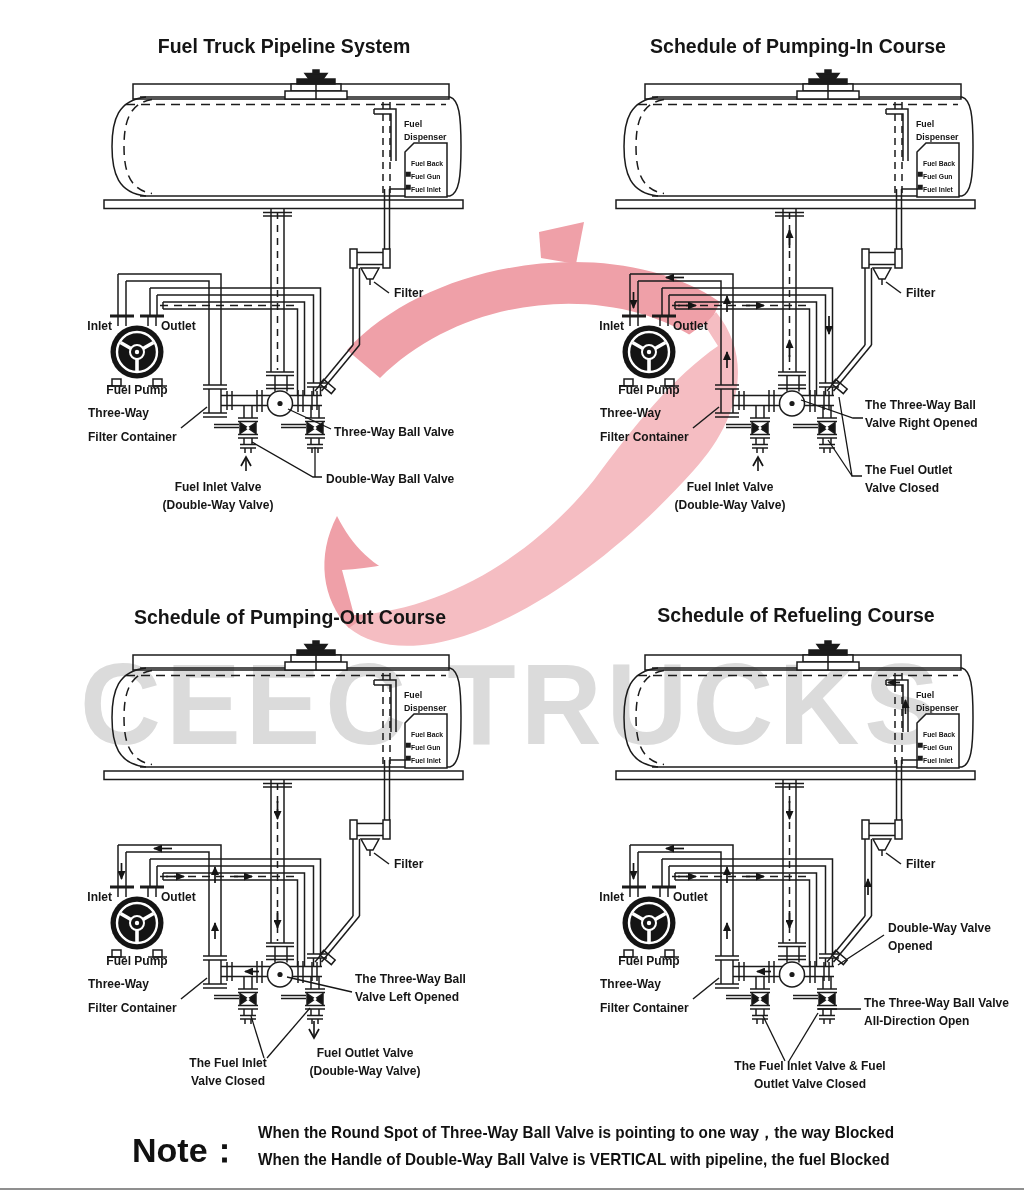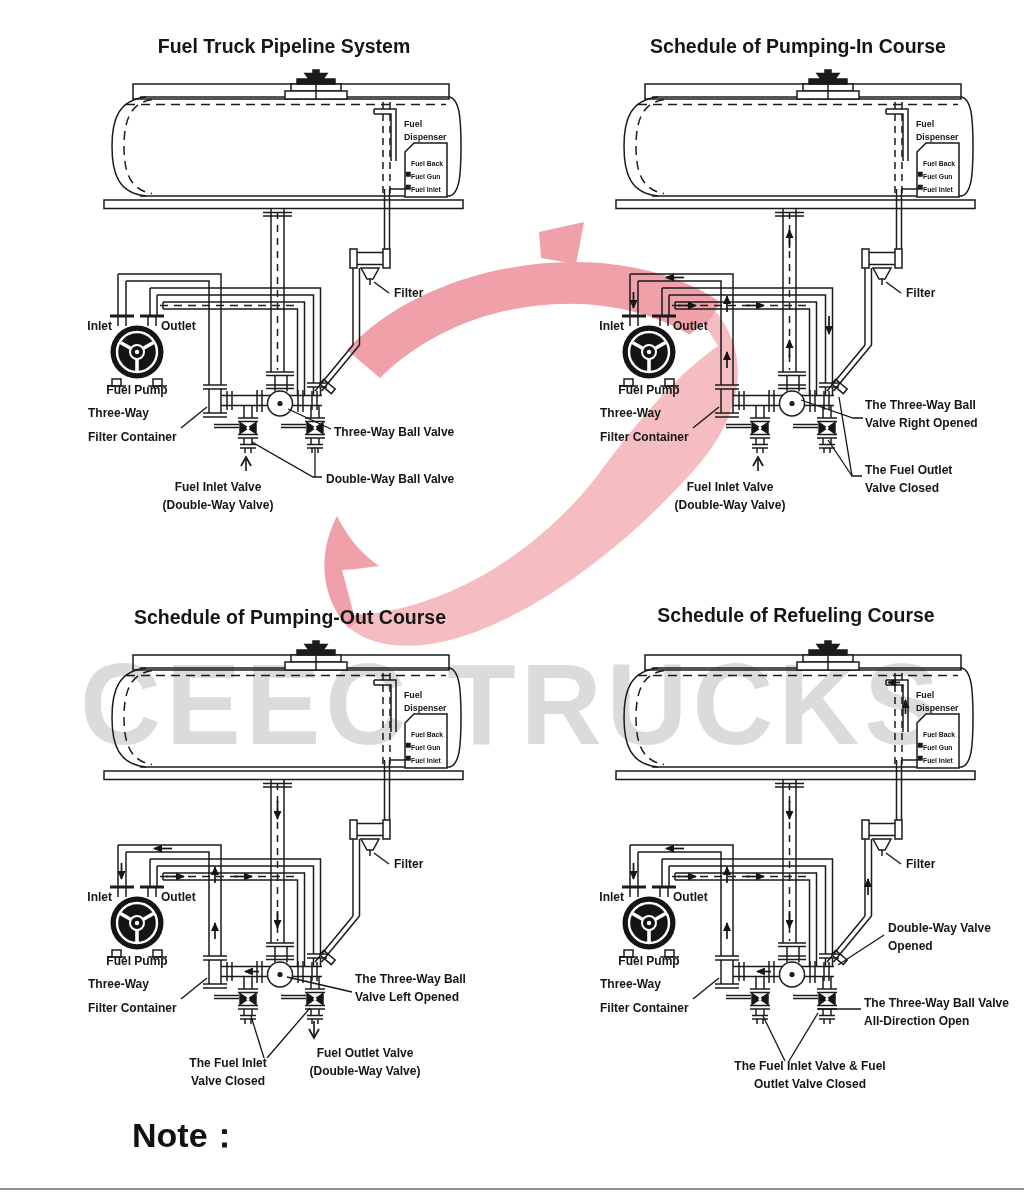--- a/index.html
+++ b/index.html
@@ -388,16 +388,20 @@
       <text class="lb" x="376" y="379">Opened</text>
       <text class="lb" x="352" y="436">The Three-Way Ball Valve</text>
       <text class="lb" x="352" y="454">All-Direction Open</text>
       <text class="lb" x="298" y="499" text-anchor="middle">The Fuel Inlet Valve &amp; Fuel</text>
       <text class="lb" x="298" y="517" text-anchor="middle">Outlet Valve Closed</text>
     </g>
   </svg>
 
   <div class="note">
     <span class="note-label">Note：</span>
+    <div class="note-lines">
+      <div class="note-line">When the Round Spot of Three-Way Ball Valve is pointing to one way，the way Blocked</div>
+      <div class="note-line">When the Handle of Double-Way Ball Valve is VERTICAL with pipeline, the fuel Blocked</div>
+    </div>
   </div>
 
   <div class="bottom-rule"></div>
 </div>
 
 </body></html>

